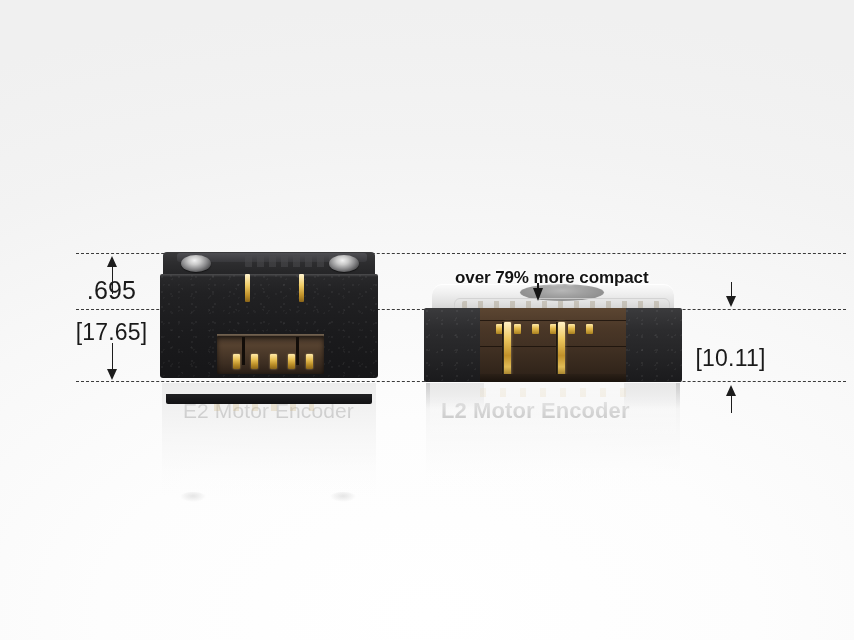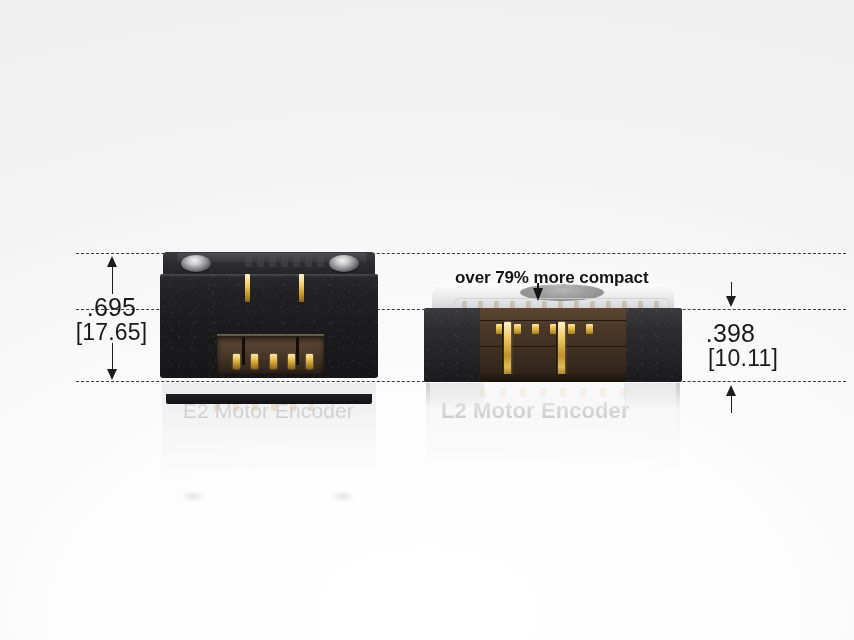--- a/index.html
+++ b/index.html
@@ -271,27 +271,26 @@
 
   <div id="compact-callout">over 79% more compact</div>
   <div id="compact-stem"></div>
   <div id="compact-arrow"></div>
 
   <div class="arrow-up" style="left:107px;top:256px;"></div>
   <div class="dim-line" style="left:111.5px;top:262px;height:32px;"></div>
   <div class="dim-line" style="left:111.5px;top:343px;height:28px;"></div>
   <div class="arrow-down" style="left:107px;top:369px;"></div>
 
-  <div class="dim-text dim-val" style="left:64px;top:294px;width:95px;">.695</div>
+  <div class="dim-text dim-val" style="left:64px;top:277px;width:95px;">.695</div>
   <div class="dim-text dim-mm" style="left:64px;top:321px;width:95px;">[17.65]</div>
 
   <div class="dim-line" style="left:730.5px;top:282px;height:15px;"></div>
   <div class="arrow-down" style="left:726px;top:296px;"></div>
   <div class="arrow-up" style="left:726px;top:385px;"></div>
   <div class="dim-line" style="left:730.5px;top:396px;height:17px;"></div>
 
-  <div class="dim-text dim-val" style="left:683px;top:320px;width:95px;">.398</div>
-  <div class="dim-text dim-mm" style="left:683px;top:347px;width:95px;text-align:right;">[10.11]</div>
+  <div class="dim-text dim-mm" style="left:683px;top:347px;width:95px;">[10.11]</div>
 
   <div class="dev-label" id="e2-label">E2 Motor Encoder</div>
   <div class="dev-label" id="l2-label">L2 Motor Encoder</div>
 
 </div>
 
 </body></html>

